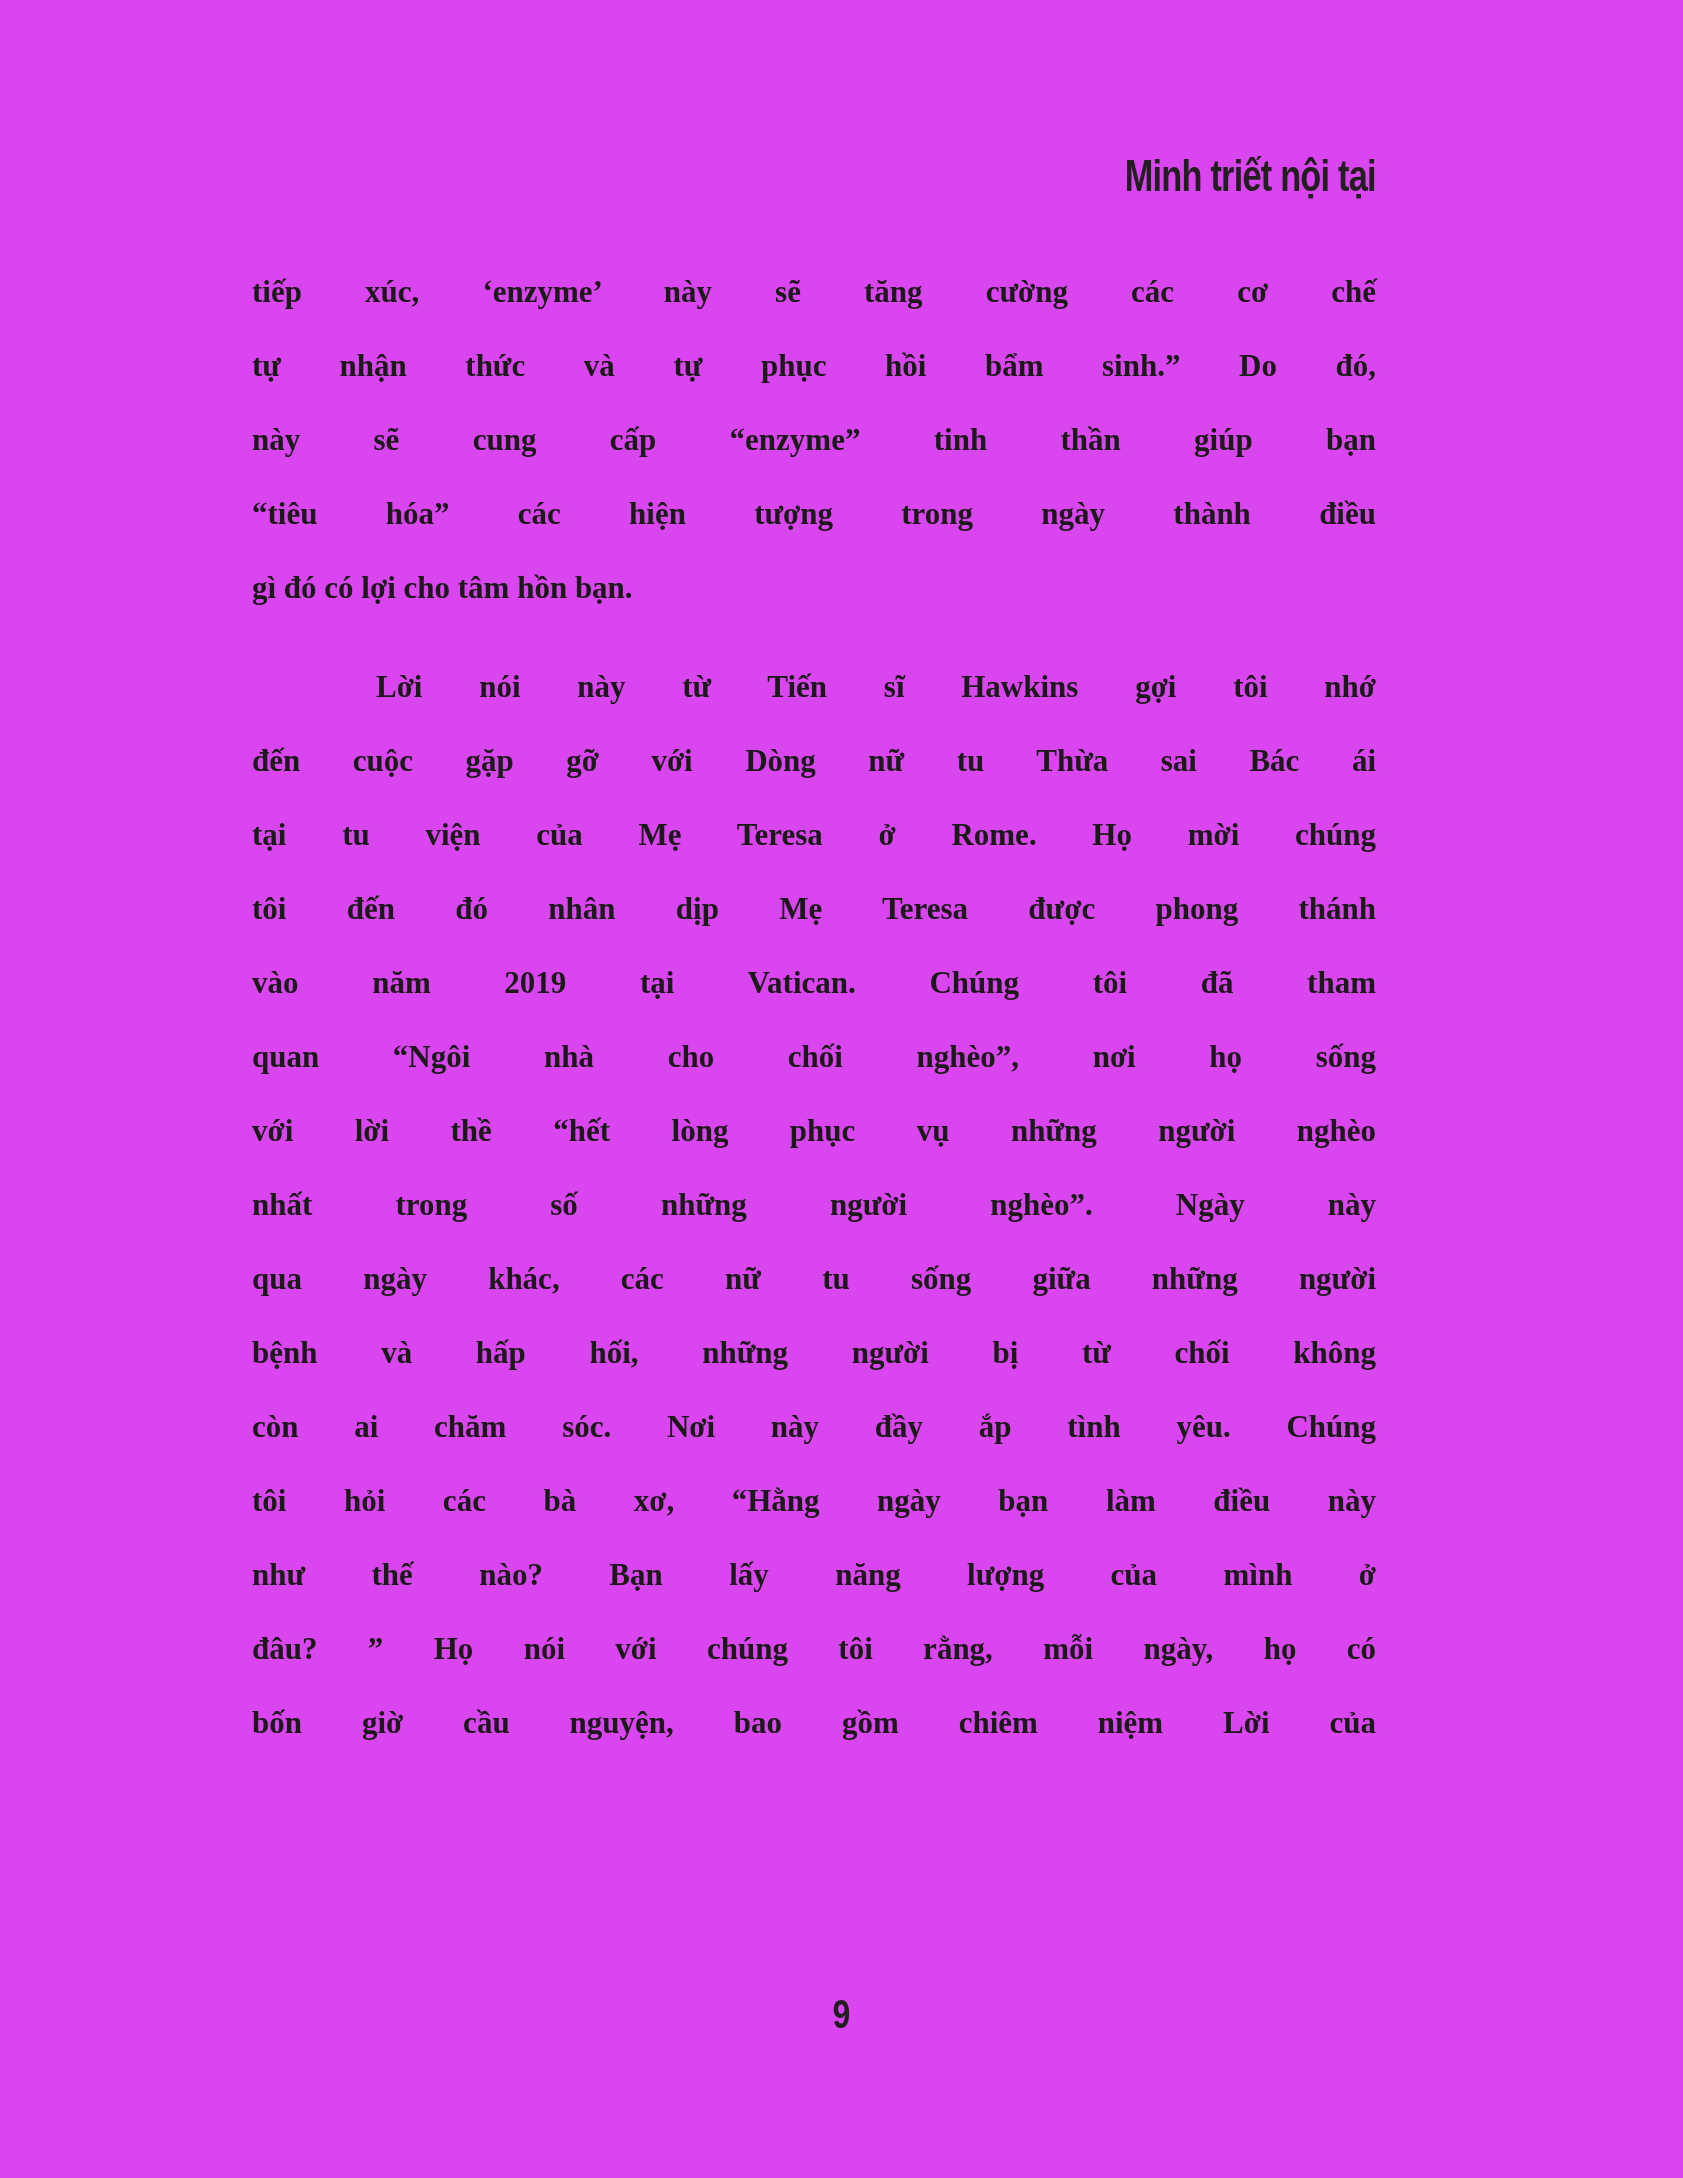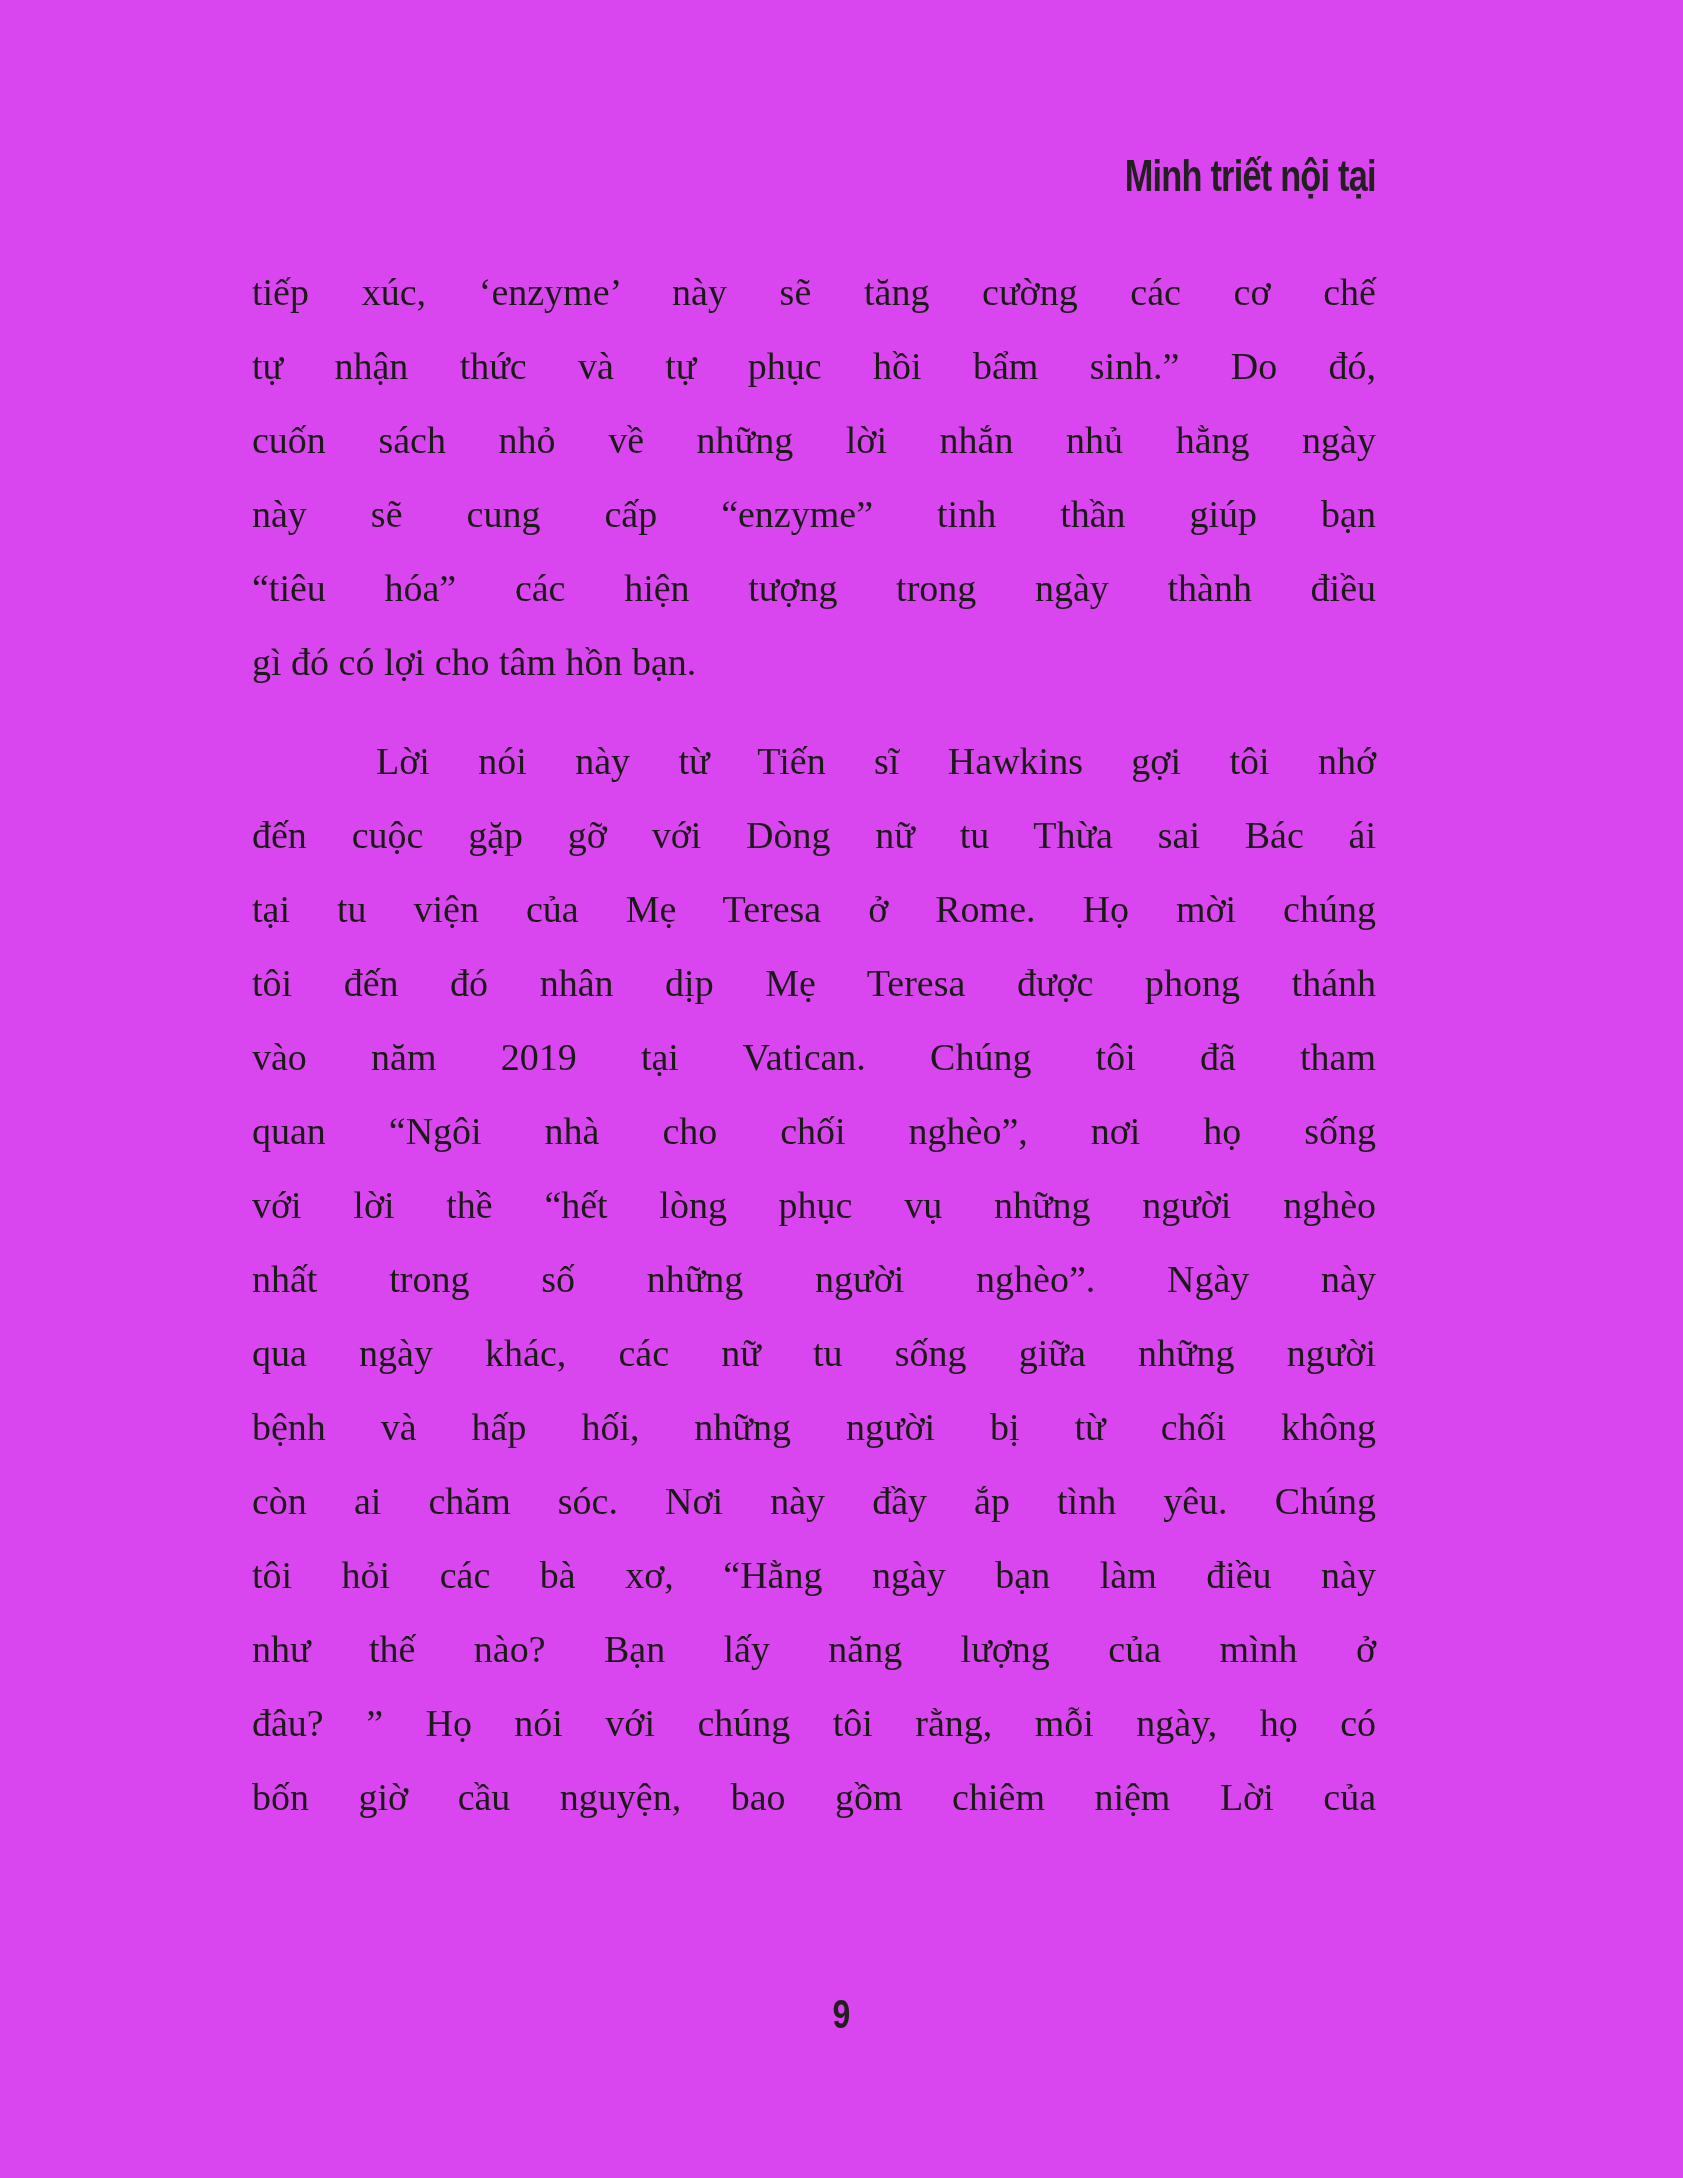--- a/index.html
+++ b/index.html
@@ -30,22 +30,23 @@
     transform: scaleX(0.78);
     transform-origin: right center;
     white-space: nowrap;
   }
   
   #text-column {
     position: absolute;
     left: 252px;
     top: 255px;
     width: 1124px;
-    font-size: 38px;
+    font-size: 31px;
     line-height: 74px;
+    font-weight: bold;
   }
   .paragraph { margin: 0; padding: 0; }
   .paragraph + .paragraph { margin-top: 25px; }
   .line {
     height: 74px;
     text-align: justify;
     text-align-last: justify;
     white-space: normal;
     overflow: visible;
   }
@@ -75,21 +76,20 @@
 <body>
 
 <div id="page">
 
   <div id="running-header">Minh triết nội tại</div>
 
   <div id="text-column">
     <div class="paragraph">
         <div class="line">tiếp xúc, ‘enzyme’ này sẽ tăng cường các cơ chế</div>
         <div class="line">tự nhận thức và tự phục hồi bẩm sinh.” Do đó,</div>
-        <div class="line">cuốn sách nhỏ về những lời nhắn nhủ hằng ngày</div>
         <div class="line">này sẽ cung cấp “enzyme” tinh thần giúp bạn</div>
         <div class="line">“tiêu hóa” các hiện tượng trong ngày thành điều</div>
         <div class="line no-just">gì đó có lợi cho tâm hồn bạn.</div>
       </div>
     <div class="paragraph">
         <div class="line indent">Lời nói này từ Tiến sĩ Hawkins gợi tôi nhớ</div>
         <div class="line">đến cuộc gặp gỡ với Dòng nữ tu Thừa sai Bác ái</div>
         <div class="line">tại tu viện của Mẹ Teresa ở Rome. Họ mời chúng</div>
         <div class="line">tôi đến đó nhân dịp Mẹ Teresa được phong thánh</div>
         <div class="line">vào năm 2019 tại Vatican. Chúng tôi đã tham</div>

